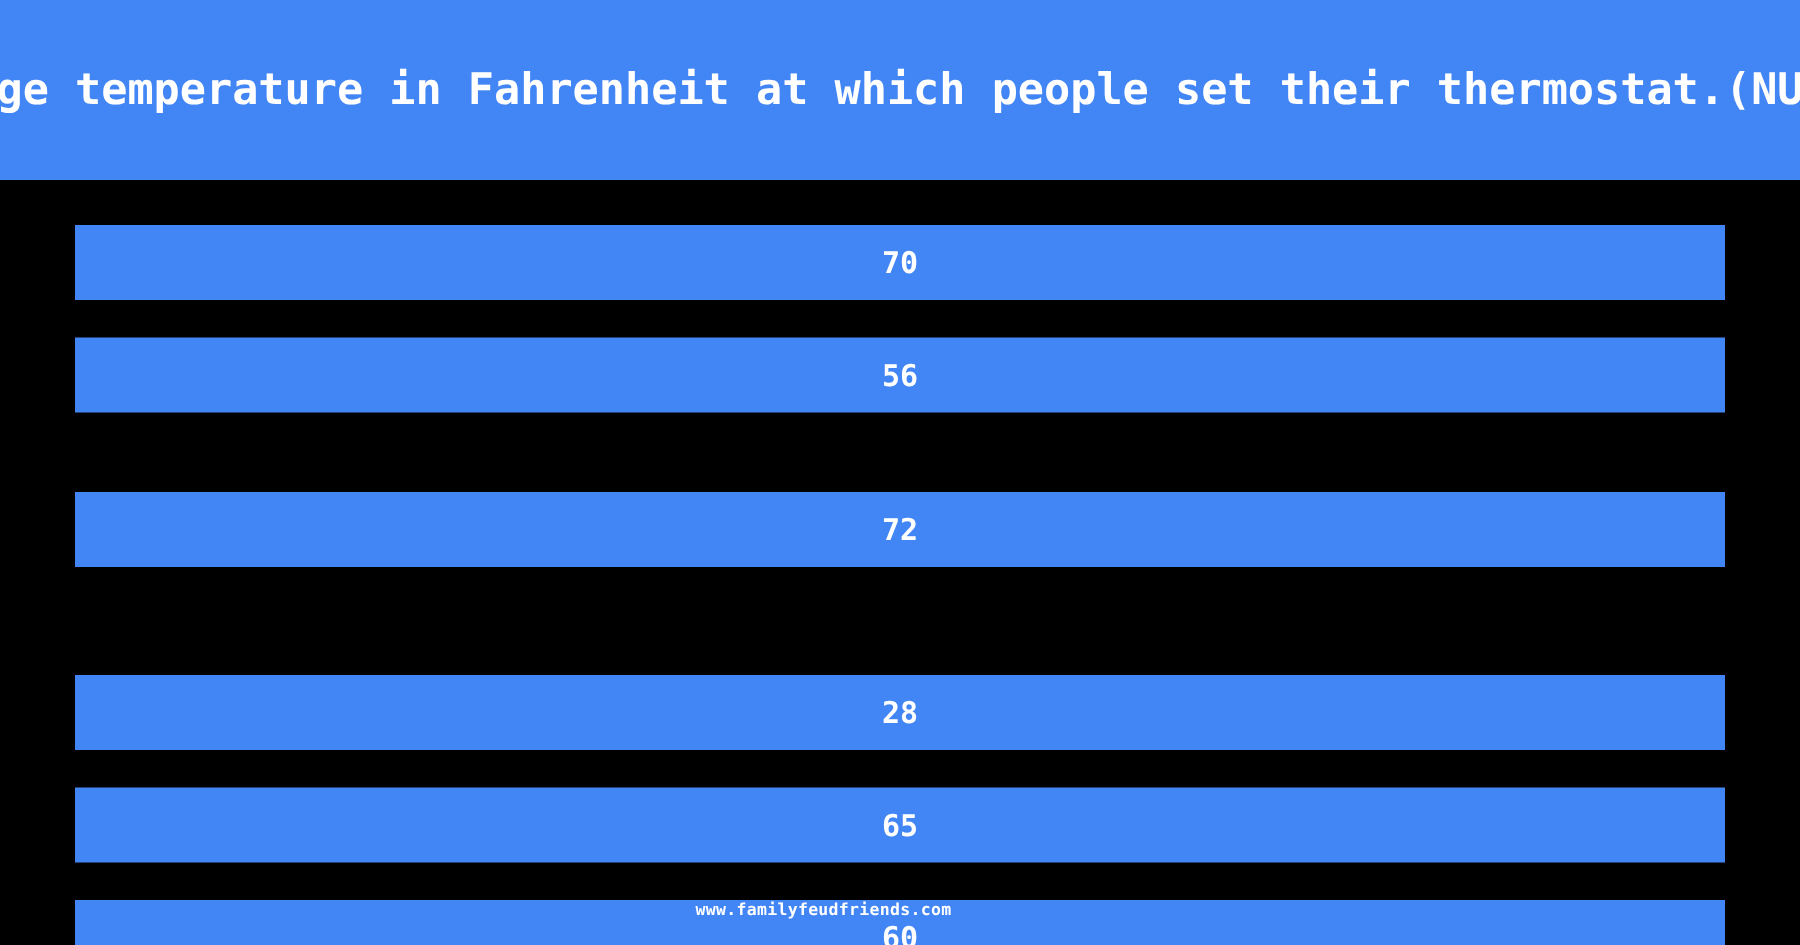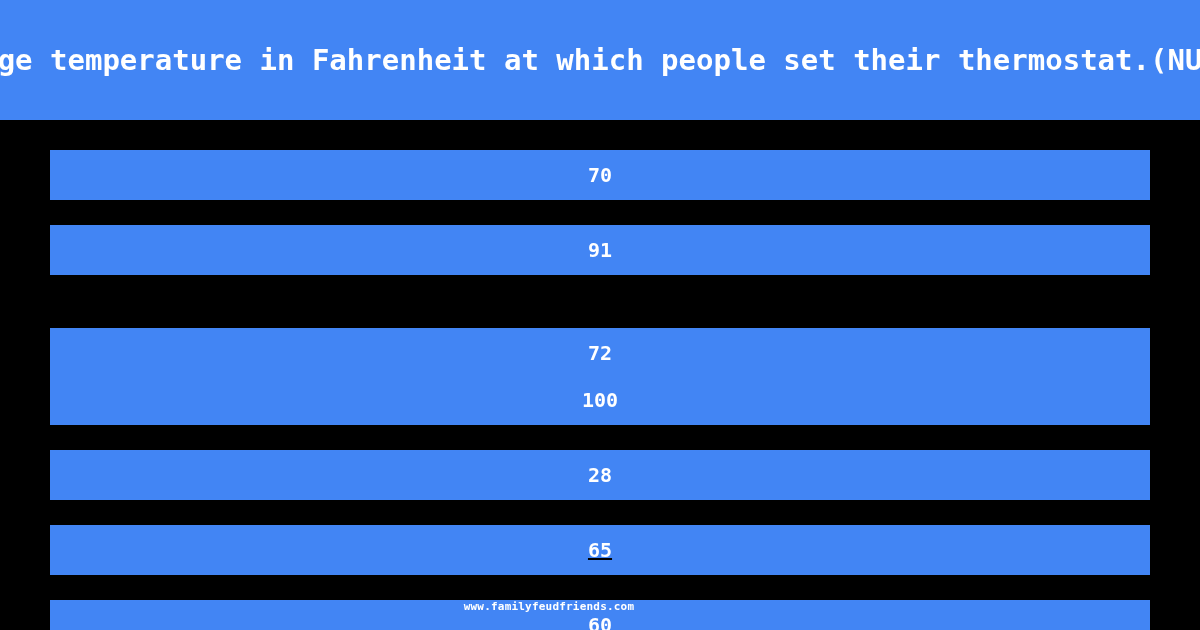--- a/index.html
+++ b/index.html
@@ -108,36 +108,33 @@
     <div id="question-text">average temperature in Fahrenheit at which people set their thermostat.(NUMBER)</div>
   </div>
 
   <div id="answers">
 
     <div class="answer-row" style="top:30px;">
       <span class="answer-label">70</span>
     </div>
 
     <div class="answer-row" style="top:105px;">
-      <span class="answer-label">91</span>
+      <span class="answer-label">56</span>
     </div>
 
     <div class="answer-row" style="top:180px;margin-top:28px;">
       <span class="answer-label">72</span>
     </div>
 
-    <div class="answer-row" style="top:255px;">
-      <span class="answer-label">100</span>
-    </div>
 
     <div class="answer-row" style="top:330px;">
       <span class="answer-label">28</span>
     </div>
 
-    <div class="answer-row" style="top:405px;text-decoration:underline;">
+    <div class="answer-row" style="top:405px;">
       <span class="answer-label">65</span>
     </div>
 
     <div class="answer-row" style="top:480px;">
       <span class="answer-label">60</span>
     </div>
 
   </div>
 
   <div id="watermark">www.familyfeudfriends.com</div>

